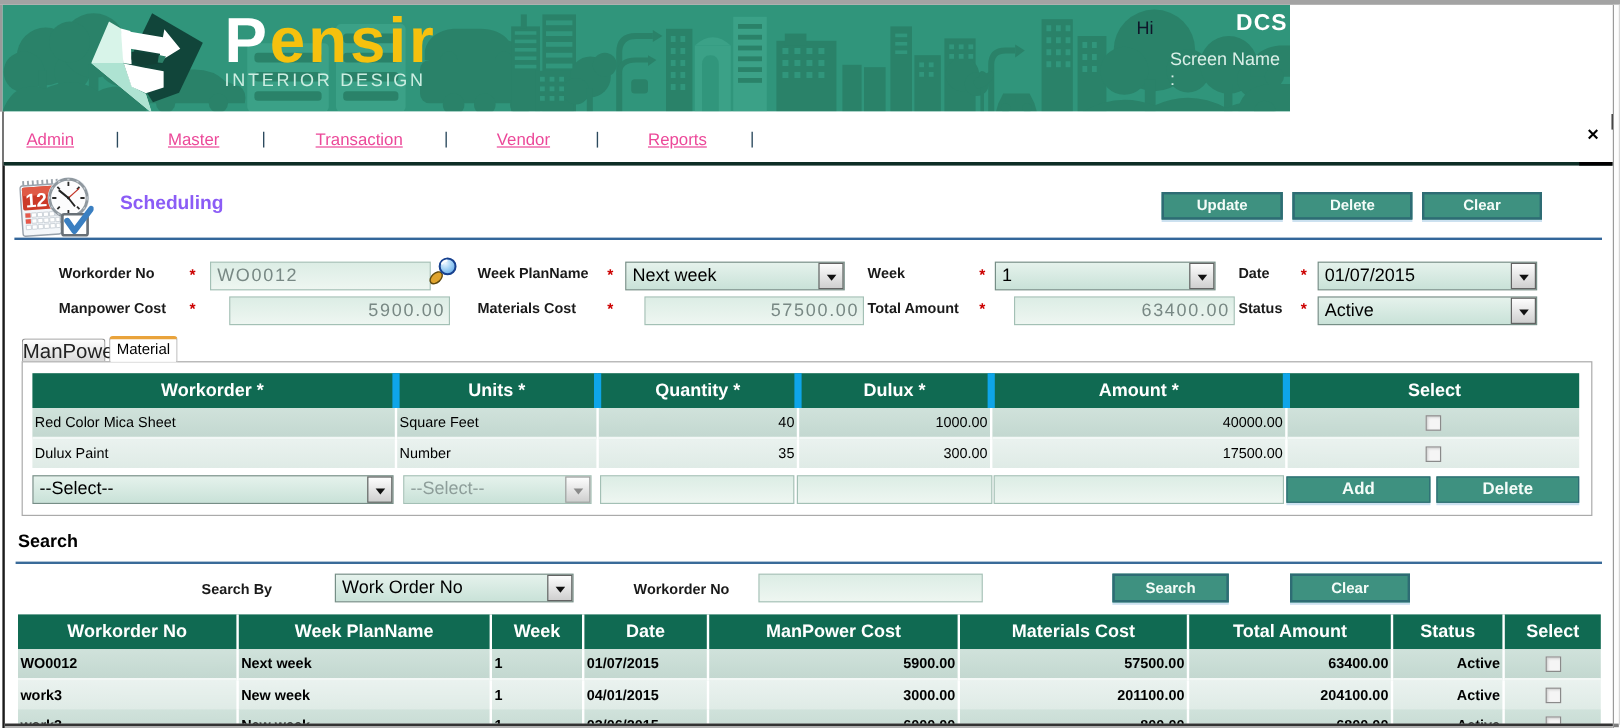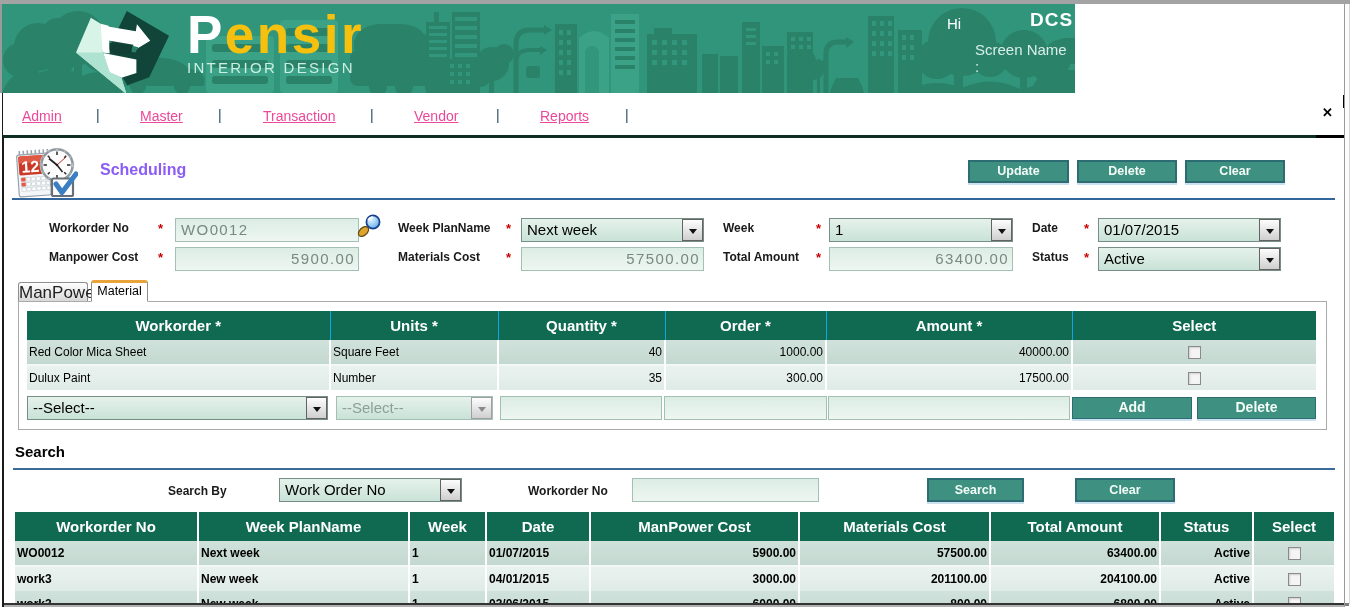--- a/index.html
+++ b/index.html
@@ -14,21 +14,21 @@
 #rightstrip { left:1344px; top:4px; width:6px; height:603px; background:#fdfdfd; border-left:1px solid #9a9a9a; }
 #botstrip { left:4px; top:603px; width:1340px; height:4px; background:#b0b0b0; border-top:2px solid #333; }
 
 #header { left:2px; top:4px; width:1073px; height:89px; background:#30957b; overflow:hidden; }
 #logo { left:77px; top:3px; width:96px; height:90px; }
 #brand { left:185px; top:6px; width:420px; height:80px; }
 #brandword { font-size:53px; font-weight:bold; letter-spacing:2.5px; color:#fff; line-height:50px;}
 #brandword .y { color:#f6c10e; }
 #brandsub { font-size:15px; letter-spacing:2.3px; color:#cdeee2; margin-top:-1px; margin-left:0px; }
 .hwhite { color:#fff; }
-#hi { left:945px; top:11px; font-size:15px; color:#ffffff; }
+#hi { left:945px; top:11px; font-size:15px; color:#0f172a; }
 #dcs { left:1028px; top:5px; font-size:19px; font-weight:bold; color:#fff; letter-spacing:1px;}
 #screenname { left:973px; top:37px; font-size:15px; color:#d9efe7; }
 #hdate { left:1136px; top:6px; width:132px; font-size:22px; font-weight:bold; color:#f2c319; text-align:right; letter-spacing:0px; }
 
 #menubar { left:3px; top:93px; width:1341px; height:45px; background:#fff; border-bottom:3px solid #0d2d25; }
 .mitem { position:absolute; top:108px; font-size:14px; color:#ec4899;text-decoration:underline; }
 .msep { position:absolute; top:107px; font-size:14px; color:#2c4a5e; }
 #closex { left:1322px; top:105px; font-size:13px; font-weight:bold; color:#000; }
 #blackseg { left:1316px; top:135px; width:28px; height:3px; background:#000; }
 #rightlinetop { left:1343px; top:95px; width:2px; height:13px; background:#000; }
@@ -60,28 +60,28 @@
   border:1px solid #8e8e8e; border-bottom:none; border-radius:3px 3px 0 0; font-size:17px; color:#222;
   text-align:center; line-height:19px; }
 #tabmat { left:91px; top:280px; width:57px; height:22px; background:#fff;
   border:1px solid #8e8e8e; border-bottom:1px solid #fff; border-top:3px solid #e9a33b;
   border-radius:3px 3px 0 0; font-size:12.5px; color:#000; text-align:center; line-height:17px; }
 #tabpanel { left:18px; top:301px; width:1309px; height:129px; border:1px solid #aaa; background:#fff; }
 
 table { border-collapse:collapse; }
 #mtable { position:absolute; left:27px; top:311px; width:1289px; table-layout:fixed; }
 #mtable th { background:#106a52; color:#fff; font-size:15px; font-weight:bold; height:29px;
-  border-left:1px solid #0ea5e9; padding:0; }
+  border-left:6px solid #0ea5e9; padding:0; }
 #mtable th:first-child { border-left:none; }
 #mtable td { font-size:12px; font-weight:normal; color:#000; height:25px; padding:0 2px;
   border-left:2px solid #fff; border-top:2px solid #f3f8f6; }
 #mtable td:first-child { border-left:none; }
 #mtable tr.r1 td { background:linear-gradient(#d0e2db,#c3d8d0); border-top:none;}
 #mtable tr.r2 td { background:linear-gradient(#eaf2ef,#dfebe6); }
-.num { text-align:right; }
+.num { text-align:right;margin-left:16px; }
 .cbx { width:13px; height:13px; background:#f5f5f5; border:1px solid #8a8a8a; margin:0 auto;
   box-shadow:inset 1px 1px 2px #cfcfcf; }
 
 #searchtitle { left:15px; top:443px; font-size:15px; font-weight:bold; color:#000; }
 #hr2 { left:13px; top:468px; width:1322px; height:0; border-top:2px solid #3a6b99; }
 
 #rtable { position:absolute; left:15px; top:512px; width:1319px; table-layout:fixed; }
 #rtable th { background:#106a52; color:#fff; font-size:15px; font-weight:bold; height:29px;
   border-left:2px solid #fff; padding:0; }
 #rtable th:first-child { border-left:none; }
@@ -473,21 +473,21 @@
         <col style="width:167px">
       <col style="width:161px">
         <col style="width:246px">
         <col style="width:244px">
       </colgroup>
     <tbody>
         <tr>
           <th>Workorder *</th>
           <th>Units *</th>
           <th>Quantity *</th>
-          <th>Order *</th>
+          <th>Dulux *</th>
           <th>Amount *</th>
           <th>Select</th>
         </tr>
     <tr class="r1">
           <td>Red Color Mica Sheet</td>
           <td>Square Feet</td>
           <td class="num">40</td>
       <td class="num">1000.00</td>
           <td class="num">40000.00</td>
           <td>
@@ -511,21 +511,21 @@
   <div class="sel dis" style="left:336px;top:396px;width:157px">--Select--<span class="arrowbox"></span></div>
   <div class="tinput" style="left:500px;top:396px;width:162px"></div>
   <div class="tinput" style="left:664px;top:396px;width:163px"></div>
   <div class="tinput" style="left:828px;top:396px;width:242px"></div>
   <div class="btn" style="left:1072px;top:397px;width:120px;height:22px;line-height:19px;border-width:1px;font-size:14px">Add</div>
   <div class="btn" style="left:1197px;top:397px;width:119px;height:22px;line-height:19px;border-width:1px;font-size:14px">Delete</div>
 
   <div class="abs" id="searchtitle">Search</div>
   <div class="abs" id="hr2"></div>
   <div class="flabel" style="left:168px;top:484px">Search By</div>
-  <div class="sel" style="left:279px;top:478px;width:183px">Work Order No<span class="arrowbox"></span></div>
+  <div class="sel" style="left:279px;top:478px;width:199px">Work Order No<span class="arrowbox"></span></div>
   <div class="flabel" style="left:528px;top:484px">Workorder No</div>
   <div class="tinput" style="left:632px;top:478px;width:187px"></div>
   <div class="btn" style="left:927px;top:478px;width:97px;height:24px;line-height:20px">Search</div>
   <div class="btn" style="left:1075px;top:478px;width:100px;height:24px;line-height:20px">Clear</div>
 
   <table id="rtable">
     <colgroup>
         <col style="width:183px">
         <col style="width:211px">
         <col style="width:77px">

